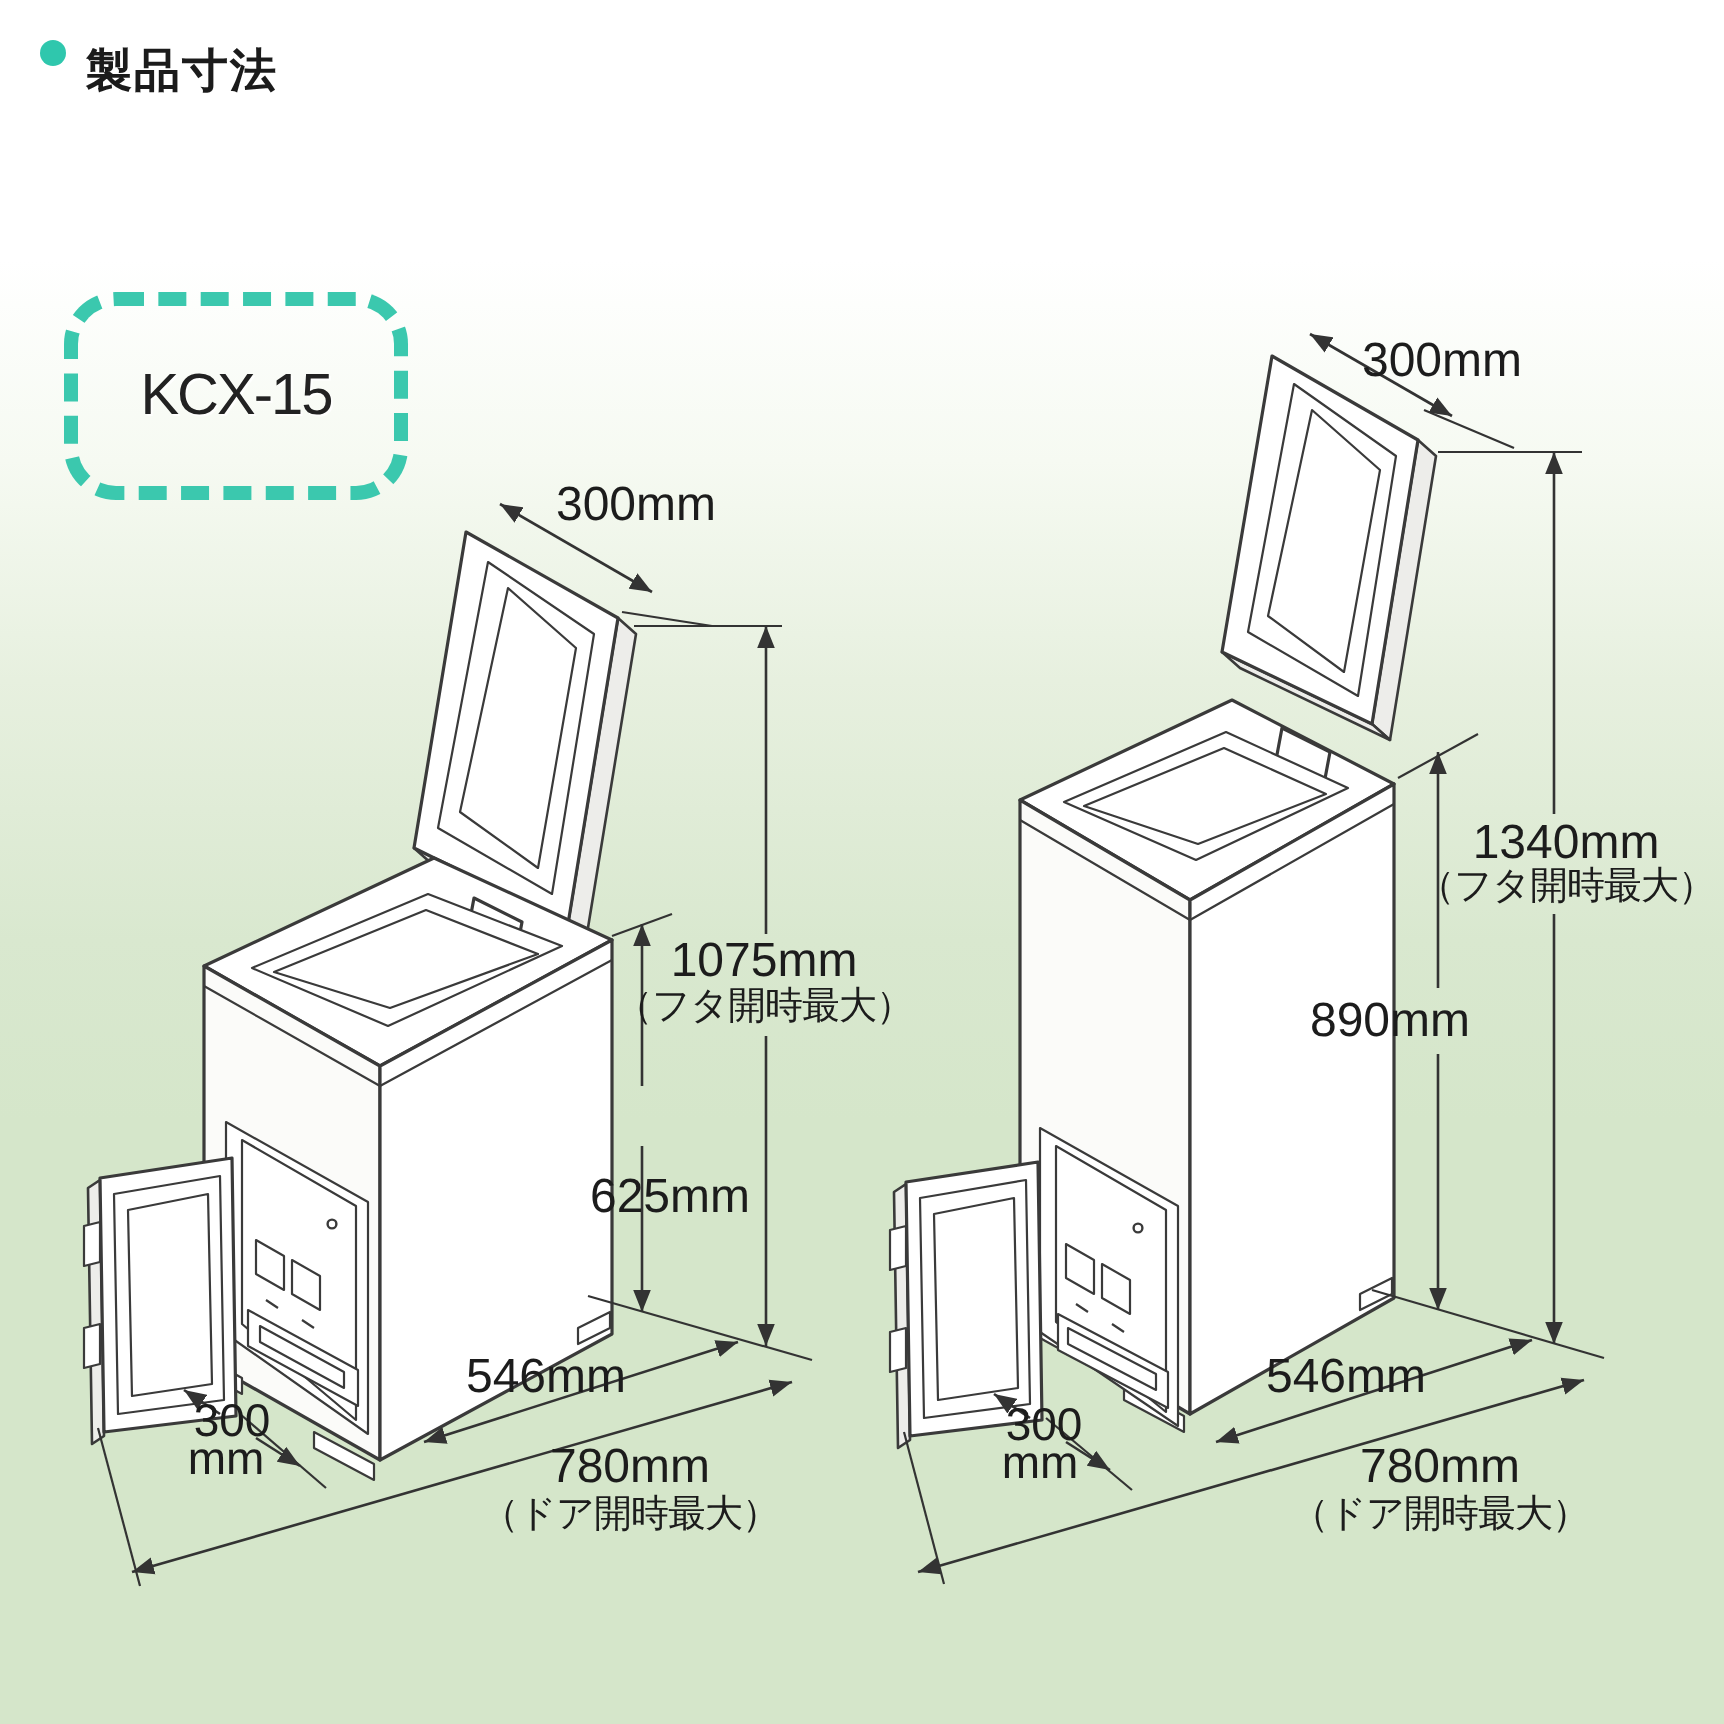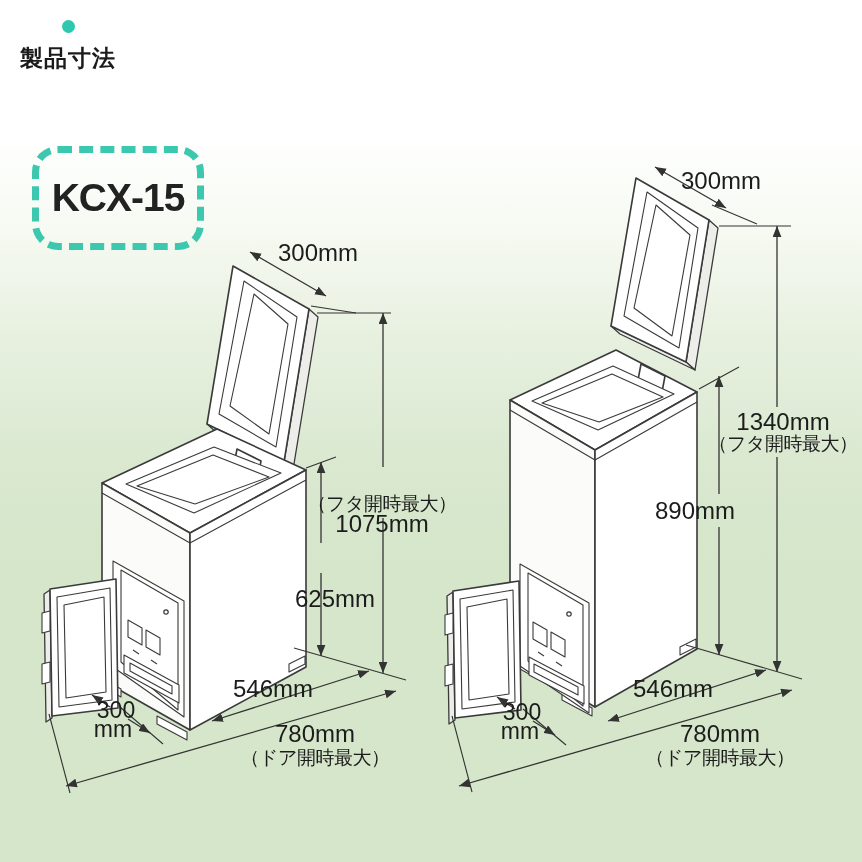--- a/index.html
+++ b/index.html
@@ -1,24 +1,24 @@
 <!DOCTYPE html>
 <html><head>
 <meta charset="utf-8">
 <style>
   html,body{margin:0;padding:0;}
   body{width:862px;height:862px;overflow:hidden;font-family:"Liberation Sans","DejaVu Sans",sans-serif;}
   .stage{position:relative;width:862px;height:862px;
     background:linear-gradient(to bottom,#ffffff 0px,#ffffff 130px,#f6faf2 230px,#e7f0df 340px,#d9e8cf 470px,#d5e6ca 560px,#d5e6ca 862px);}
-  .hdr{position:absolute;left:20px;top:20px;display:flex;align-items:center;gap:10px;flex-direction:column;}
+  .hdr{position:absolute;left:20px;top:20px;display:flex;align-items:flex-start;gap:10px;}
   .bullet{width:13px;height:13px;border-radius:50%;background:#2fc7ad;}
   .hdr-title{font-size:23px;font-weight:700;color:#1b1b1b;letter-spacing:1px;}
   .model15-box{position:absolute;left:32px;top:146px;width:172px;height:104px;
     border:7px dashed #3bc8ae;border-radius:26px;display:flex;align-items:center;justify-content:center;box-sizing:border-box;}
-  .model-name{font-size:39px;font-weight:700;color:#222;letter-spacing:-1px;text-shadow:1px 1px 0 rgba(255,255,255,.8);}
+  .model-name{font-size:29px;font-weight:400;color:#222;letter-spacing:-1px;text-shadow:1px 1px 0 rgba(255,255,255,.8);}
   .model31-label{position:absolute;left:420px;top:176px;}
   .dim{position:absolute;color:#1c1c1c;font-size:24px;text-align:center;line-height:1.0;white-space:nowrap;}
   .dim.small{font-size:19px;letter-spacing:-0.5px;}
   .dim.tight{font-size:23px;line-height:0.8;}
   svg{position:absolute;left:0;top:0;}
   .face{fill:#ffffff;stroke:#3a3a3a;stroke-width:1.6;stroke-linejoin:round;}
   .faceL{fill:#fbfbf9;stroke:#3a3a3a;stroke-width:1.6;stroke-linejoin:round;}
   .strip{fill:#ededea;stroke:#3a3a3a;stroke-width:1.3;stroke-linejoin:round;}
   .thin{fill:#ffffff;stroke:#3a3a3a;stroke-width:1.1;stroke-linejoin:round;}
   .thinNF{fill:none;stroke:#3a3a3a;stroke-width:1.1;stroke-linejoin:round;}
@@ -165,21 +165,21 @@
   <div class="hdr">
     <div class="bullet"></div>
     <div class="hdr-title">製品寸法</div>
   </div>
 
   <div class="model15-box">
     <span class="model-name">KCX-15</span>
   </div>
 
   <div class="dim" style="left:258px;top:241px;width:120px;">300mm</div>
-  <div class="dim" style="left:322px;top:469px;width:120px;margin-top:43px;">1075mm</div>
+  <div class="dim" style="left:322px;top:469px;width:120px;">1075mm</div>
   <div class="dim small" style="left:307px;top:494px;width:150px;">（フタ開時最大）</div>
   <div class="dim" style="left:277px;top:547px;width:116px;margin-top:40px;">625mm</div>
   <div class="dim" style="left:213px;top:677px;width:120px;">546mm</div>
   <div class="dim" style="left:255px;top:722px;width:120px;">780mm</div>
   <div class="dim small" style="left:240px;top:748px;width:150px;">（ドア開時最大）</div>
   <div class="dim tight" style="left:86px;top:701px;width:60px;">300</div>
   <div class="dim tight" style="left:83px;top:720px;width:60px;">mm</div>
 
   <div class="dim" style="left:661px;top:169px;width:120px;">300mm</div>
   <div class="dim" style="left:723px;top:410px;width:120px;">1340mm</div>

